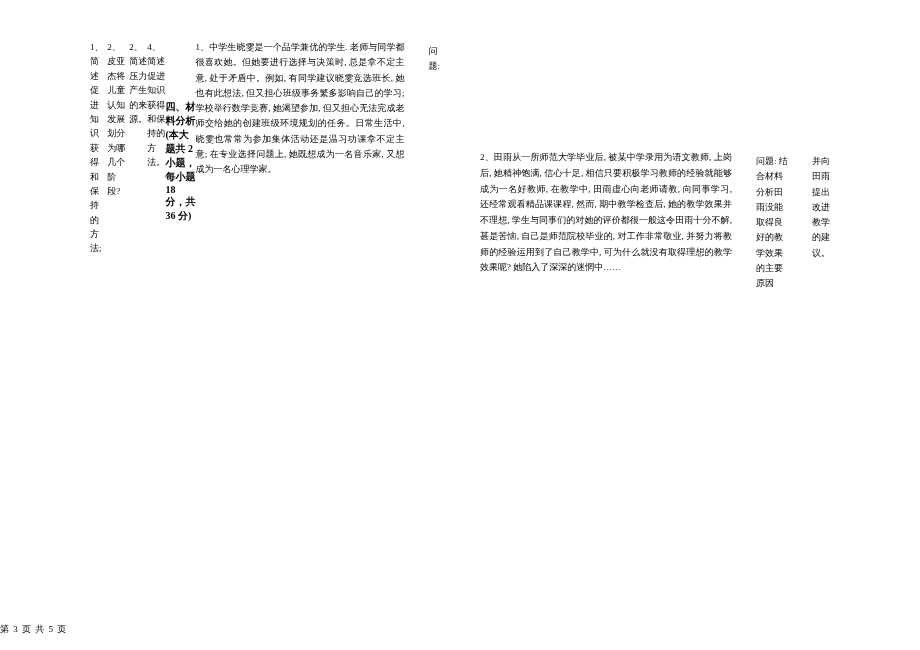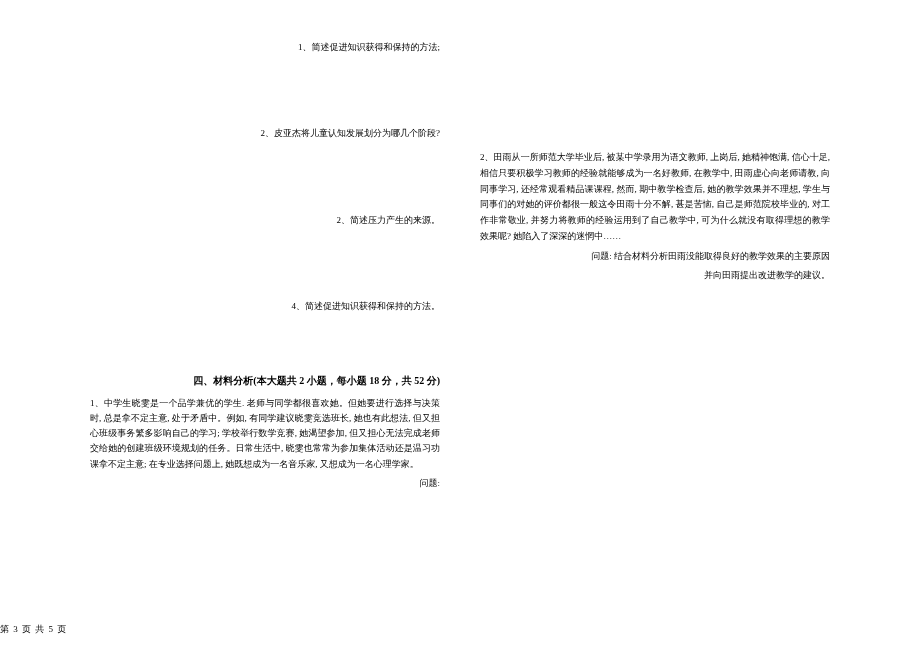--- a/index.html
+++ b/index.html
@@ -19,22 +19,21 @@
     }
     .page-container {
       padding: 40px 90px 30px 90px;
       display: flex;
       gap: 40px;
       height: calc(100% - 30px);
     }
     .column {
       flex: 1;
       display: flex;
-      flex-direction: column;
-      align-items: flex-end;
+      flex-direction: row;
     }
     .left-column {
       padding-top: 0;
     }
     .right-column {
       padding-top: 110px;
     }
     .question-item {
       margin-bottom: 72px;
       line-height: 1.6;
@@ -79,21 +78,21 @@
 <body>
 
 <div class="page-container">
 
   <div class="column left-column">
     <div class="question-item">1、简述促进知识获得和保持的方法;</div>
     <div class="question-item">2、皮亚杰将儿童认知发展划分为哪几个阶段?</div>
     <div class="question-item">2、简述压力产生的来源。</div>
     <div class="question-item-small">4、简述促进知识获得和保持的方法。</div>
 
-    <div class="section-header">四、材料分析(本大题共 2 小题，每小题 18 分，共 52 分)</div>
+    <div class="section-header">四、材料分析(本大题共 2 小题，每小题 18 分，共 36 分)</div>
 
     <div class="passage-text">1、中学生晓雯是一个品学兼优的学生. 老师与同学都很喜欢她。但她要进行选择与决策时, 总是拿不定主意, 处于矛盾中。例如, 有同学建议晓雯竞选班长, 她也有此想法, 但又担心班级事务繁多影响自己的学习; 学校举行数学竞赛, 她渴望参加, 但又担心无法完成老师交给她的创建班级环境规划的任务。日常生活中, 晓雯也常常为参加集体活动还是温习功课拿不定主意; 在专业选择问题上, 她既想成为一名音乐家, 又想成为一名心理学家。</div>
     <div class="passage-q indent">问题:</div>
   </div>
 
   <div class="column right-column">
     <div class="passage-right">2、田雨从一所师范大学毕业后, 被某中学录用为语文教师, 上岗后, 她精神饱满, 信心十足, 相信只要积极学习教师的经验就能够成为一名好教师, 在教学中, 田雨虚心向老师请教, 向同事学习, 还经常观看精品课课程, 然而, 期中教学检查后, 她的教学效果并不理想, 学生与同事们的对她的评价都很一般这令田雨十分不解, 甚是苦恼, 自己是师范院校毕业的, 对工作非常敬业, 并努力将教师的经验运用到了自己教学中, 可为什么就没有取得理想的教学效果呢? 她陷入了深深的迷惘中……</div>
     <div class="passage-q indent">问题: 结合材料分析田雨没能取得良好的教学效果的主要原因</div>
     <div class="passage-q indent">并向田雨提出改进教学的建议。</div>
   </div>

